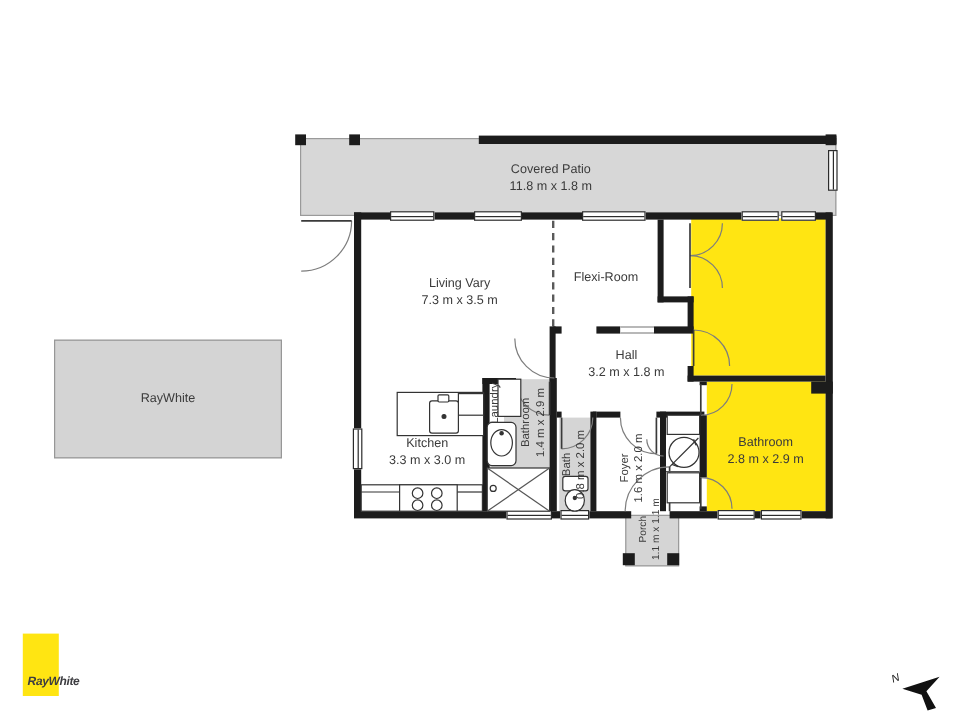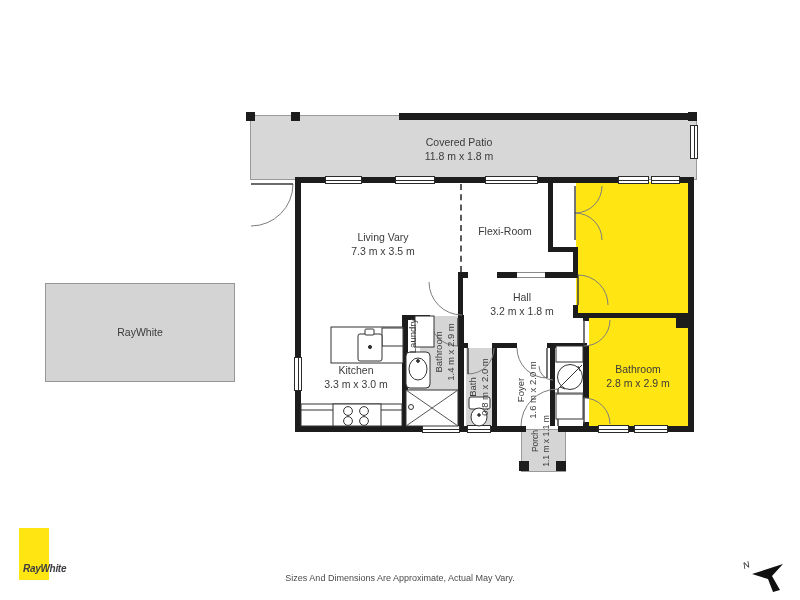--- a/index.html
+++ b/index.html
@@ -238,21 +238,20 @@
   </div>
 
   <div class="carpark"></div>
   <div class="label" style="left:140px;top:333px;">
     <div>RayWhite</div>
   </div>
 
   <div class="logo">
     <span>RayWhite</span>
   </div>
-  <div class="disclaimer">Sizes And Dimensions Are Approximate, Actual May Vary.</div>
   <div class="north">
     <span class="n">N</span>
     <svg width="55" height="50" viewBox="0 0 55 50">
       <polygon points="17,26 48,16 37,28 45,42 38,44 33,31" fill="#111"></polygon>
     </svg>
   </div>
 
 </div>
 
 </body></html>

